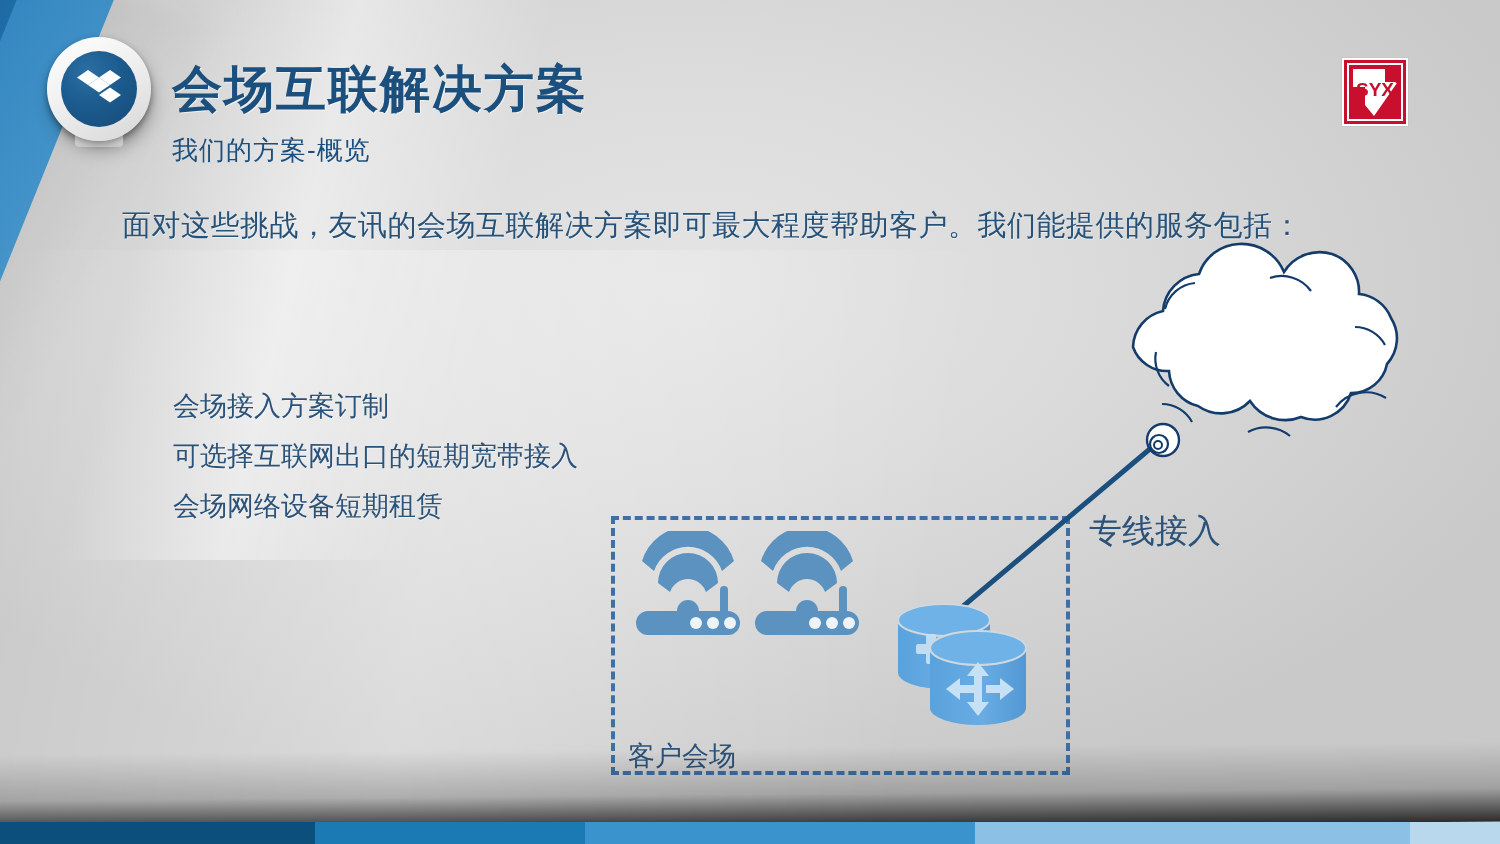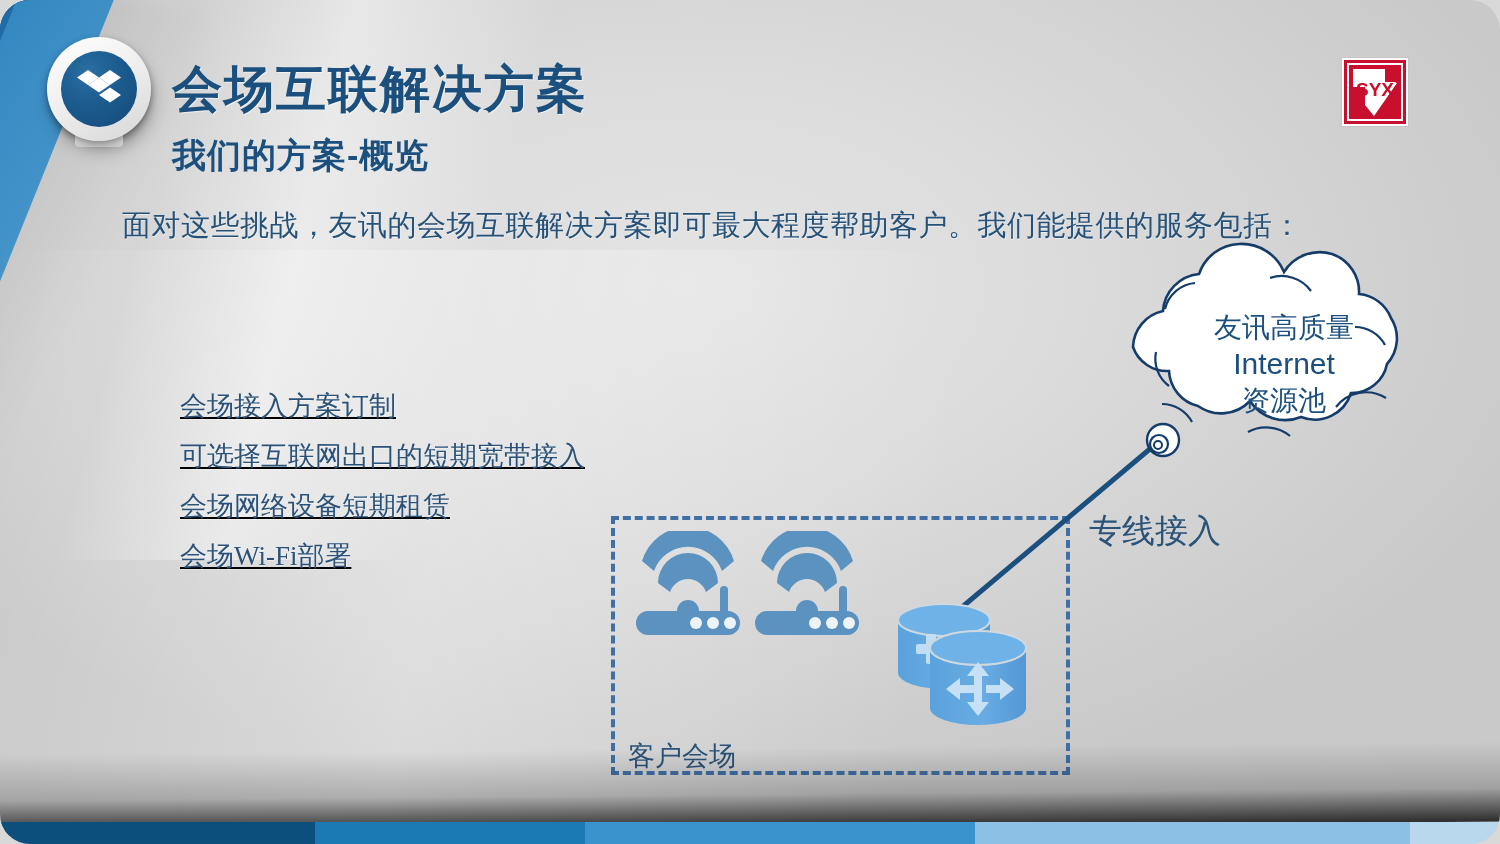--- a/index.html
+++ b/index.html
@@ -5,21 +5,20 @@
   html,body{margin:0;padding:0;}
   body{
     width:1500px;height:844px;overflow:hidden;
     font-family:"Liberation Sans",sans-serif;
     background:#d9d9d9;
   }
   #slide{
     position:relative;width:1500px;height:844px;overflow:hidden;
     background:
       radial-gradient(ellipse 900px 520px at 46% 34%, #e4e4e4 0%, #dcdcdc 40%, #d2d2d2 72%, #c9c9c9 100%);
-    border-radius: 30px;
   }
 
   
   .band{position:absolute;transform-origin:top left;pointer-events:none;}
 
   .band-a{ 
     left:-210px;top:-130px;width:300px;height:1200px;
     background:linear-gradient(100deg,#2f7fc0 0%,#3e8cc6 55%,#5a9fd0 100%);
     transform:rotate(18deg);
   }
@@ -94,38 +93,38 @@
   
   .title{
     position:absolute;left:172px;top:56px;
     font-family:"Liberation Serif","DejaVu Serif",serif;
     font-weight:bold;font-size:50px;letter-spacing:2px;color:#1b4f7e;
     text-shadow:1px 1px 0 rgba(255,255,255,.55);
     white-space:nowrap;
   }
   .subtitle{
     position:absolute;left:172px;top:133px;
-    font-family:"Liberation Sans",sans-serif;font-weight:bold;font-size:34px;
+    font-family:"Liberation Sans",sans-serif;font-weight:normal;font-size:26px;
     color:#1b4f7e;letter-spacing:1px;white-space:nowrap;
   }
   .syx-logo{
     position:absolute;left:1341px;top:57px;width:68px;height:70px;
     background:#ffffff;border:1px solid #c6c6c6;
     box-sizing:border-box;padding:2px;
   }
 
   
   .lead{
     position:absolute;left:122px;top:190px;
     font-family:"Liberation Serif","DejaVu Serif",serif;
     font-size:29px;color:#26527a;letter-spacing:.5px;white-space:nowrap;
     text-shadow:0.5px 0.5px 0 rgba(255,255,255,.5);
     margin-top:16px;
   }
-  .bullets{position:absolute;left:180px;top:381px;text-decoration:underline;}
+  .bullets{position:absolute;left:173px;top:381px;}
   .bullet{
     font-family:"Liberation Serif","DejaVu Serif",serif;
     font-size:27px;color:#2b5279;line-height:50px;white-space:nowrap;
     text-shadow:0.5px 0.5px 0 rgba(255,255,255,.5);
   }
 
   
   .diagram{position:absolute;left:0;top:0;width:1500px;height:844px;}
   .venue-box{
     position:absolute;left:611px;top:516px;width:459px;height:259px;
@@ -192,21 +191,20 @@
       <text x="31" y="36" font-family="Liberation Sans, sans-serif" font-size="19" font-weight="bold" fill="#c8102e" text-anchor="middle">SYX</text>
     </svg>
   </div>
 
   <div class="lead">面对这些挑战，友讯的会场互联解决方案即可最大程度帮助客户。我们能提供的服务包括：</div>
 
   <div class="bullets">
     <div class="bullet">会场接入方案订制</div>
     <div class="bullet">可选择互联网出口的短期宽带接入</div>
     <div class="bullet">会场网络设备短期租赁</div>
-    <div class="bullet">会场Wi-Fi部署</div>
   </div>
 
   <div class="diagram">
 
     <div class="venue-box"></div>
     <div class="venue-label">客户会场</div>
 
     <div class="lease-label">专线接入</div>
 
     <svg class="ico" style="left:0;top:0;" width="1500" height="844" viewBox="0 0 1500 844">
@@ -305,25 +303,20 @@
         <ellipse cx="90" cy="48" rx="48" ry="17" fill="#6fb2e8" stroke="#cfd8de" stroke-width="2"></ellipse>
         <g fill="#c6e0f5">
           <path d="M90,62 L101,76 L94,76 L94,96 L86,96 L86,76 L79,76 Z"></path>
           <path d="M90,116 L79,102 L86,102 L86,88 L94,88 L94,102 L101,102 Z"></path>
           <path d="M58,89 L72,78 L72,85 L86,85 L86,93 L72,93 L72,100 Z"></path>
           <path d="M126,89 L112,100 L112,93 L98,93 L98,85 L112,85 L112,78 Z"></path>
         </g>
       </g>
     </svg>
 
-    <div class="cloud-text">
-      <span class="cn">友讯高质量</span>
-      <span class="en">Internet</span>
-      <span class="cn">资源池</span>
-    </div>
   </div>
 
   <div class="bottom-shadow"></div>
   <div class="strips">
     <div class="strip" style="flex: 0 0 21%; background: rgb(13, 79, 124);"></div>
     <div class="strip" style="flex: 0 0 18%; background: rgb(27, 122, 180);"></div>
     <div class="strip" style="flex: 0 0 26%; background: rgb(58, 147, 205);"></div>
     <div class="strip" style="flex: 0 0 29%; background: rgb(140, 192, 228);"></div>
     <div class="strip" style="flex: 1 1 auto; background: rgb(185, 216, 238);"></div>
   </div>

